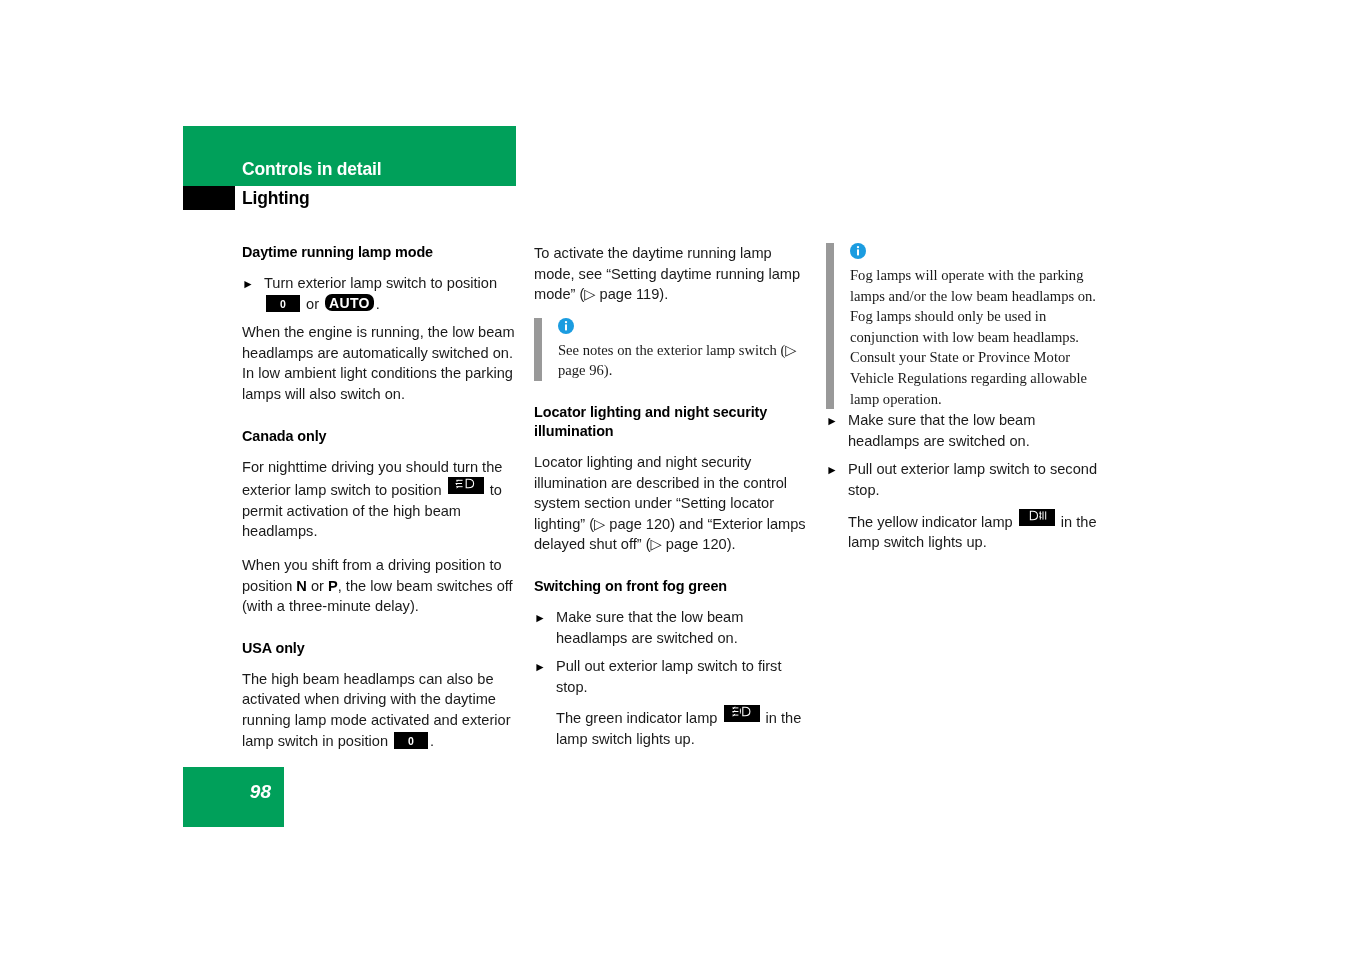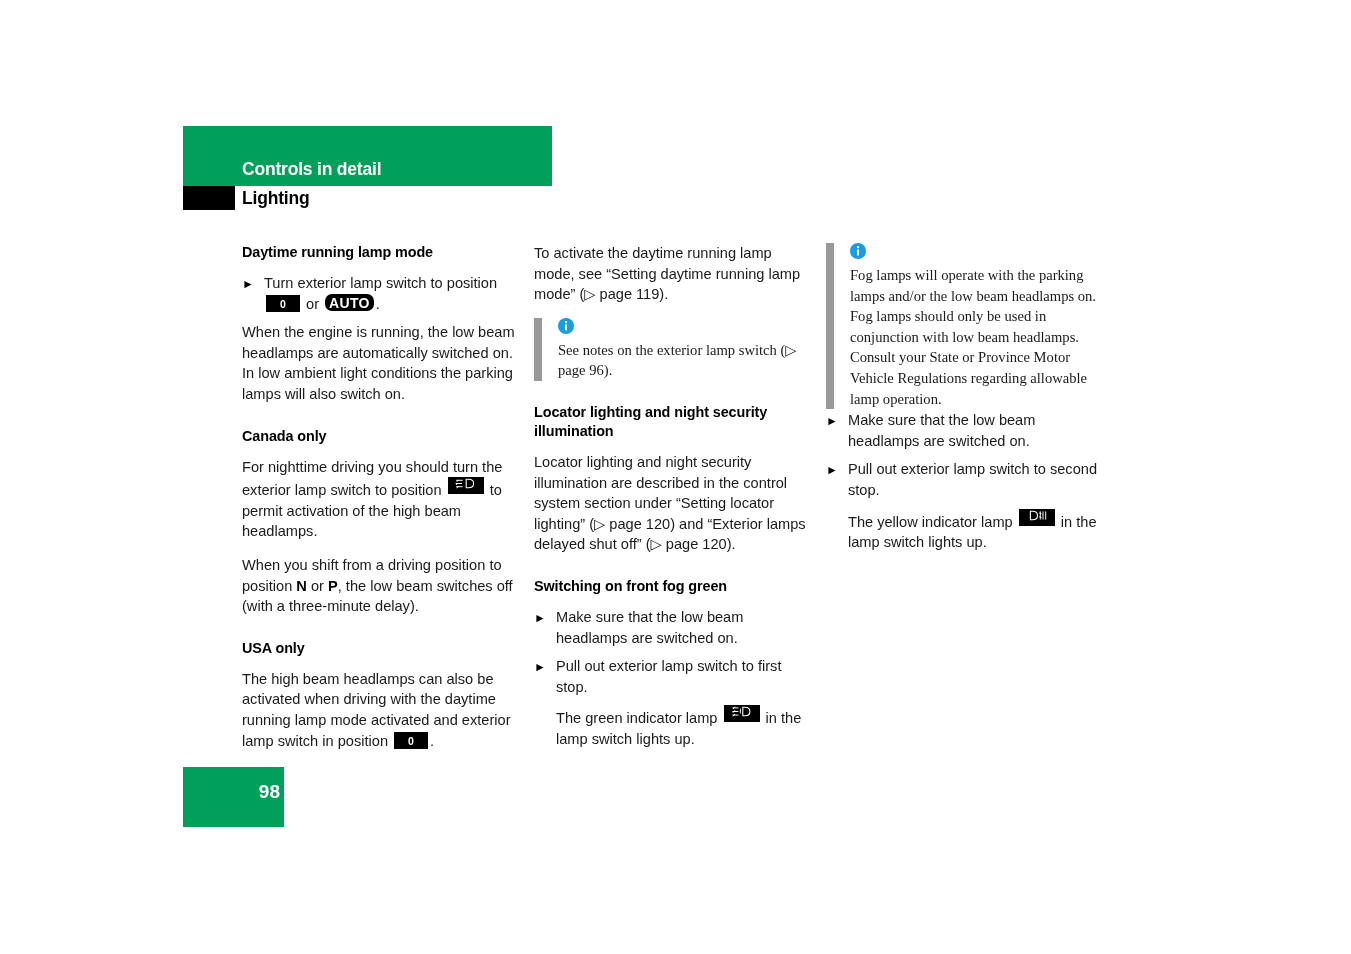--- a/index.html
+++ b/index.html
@@ -17,21 +17,20 @@
   }
 
   
   .header-green {
     position: absolute;
     left: 183px;
     top: 126px;
     width: 333px;
     height: 60px;
     background: #00a05a;
-    padding-left: 36px;
   }
   .header-green .chapter {
     position: absolute;
     left: 59px;
     bottom: 6px;
     font-size: 17.5px;
     font-weight: bold;
     color: #ffffff;
     letter-spacing: -0.2px;
   }
@@ -150,25 +149,26 @@
   .footer-green {
     position: absolute;
     left: 183px;
     top: 767px;
     width: 101px;
     height: 60px;
     background: #00a05a;
   }
   .footer-green .pageno {
     position: absolute;
-    right: 4px;
+    right: 13px;
     top: 14px;
     font-size: 19px;
     font-weight: bold;
     color: #ffffff;
+    font-style: italic;
   }
   b.inline-b { font-weight: bold; color: #000; }
 </style>
 </head>
 <body>
 
 <div class="header-green">
   <div class="chapter">Controls in detail</div>
 </div>
 <div class="header-black-tab"></div>

